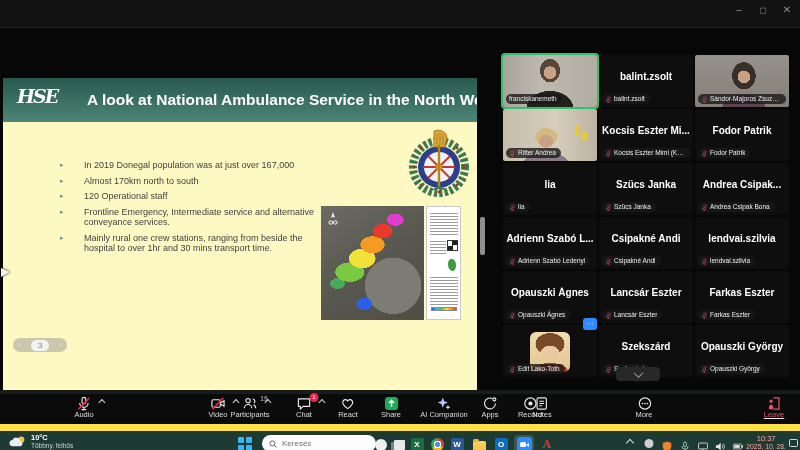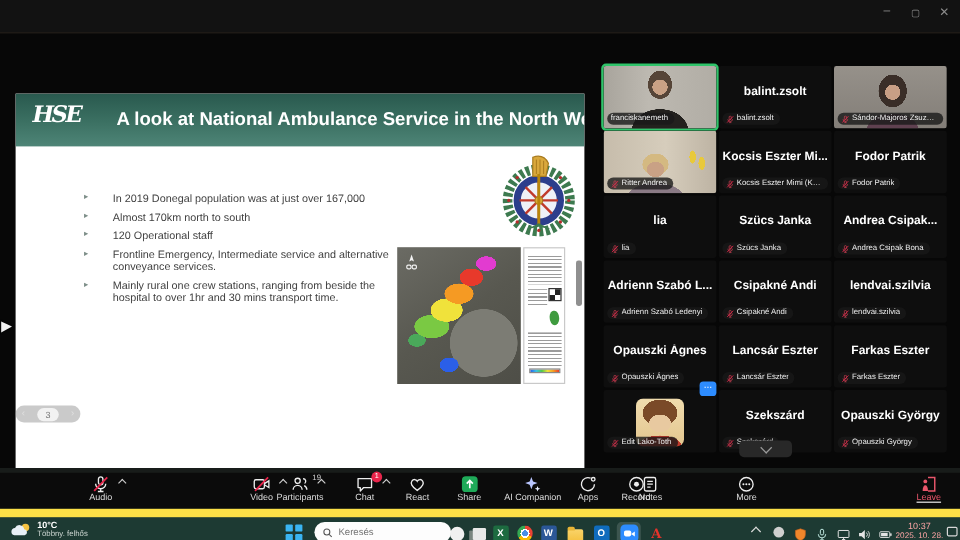--- a/index.html
+++ b/index.html
@@ -8,21 +8,21 @@
   #stage { position:absolute; left:0; top:0; width:800px; height:450px; background:#0a0a0a; }
 
   
   #chrome { position:absolute; left:0; top:0; width:800px; height:28px; background:#121212; border-bottom:1px solid #262019; }
   .winctl { position:absolute; top:4px; color:#8d8d8d; font-size:10px; width:18px; text-align:center; cursor:default; }
 
   
   #main { position:absolute; left:0; top:28px; width:800px; height:362px; background:#070707; }
 
   
-  #slide { position:absolute; left:13px; top:50px; width:474px; height:333px; background:#ffffff; overflow:hidden; }
+  #slide { position:absolute; left:3px; top:50px; width:474px; height:333px; background:#fef9c3; overflow:hidden; }
   #slide-band { position:absolute; left:0; top:0; width:474px; height:44px;
     background:linear-gradient(180deg,#29594e 0%,#3c7163 55%,#4e8577 100%); }
   #hse-logo { position:absolute; left:14px; top:7px; color:#fff; font-family:"DejaVu Serif", serif;
     font-style:italic; font-weight:bold; font-size:19px; letter-spacing:-2px; }
   #slide-title { position:absolute; left:84px; top:0; width:390px; height:44px; line-height:44px;
     color:#fff; font-weight:bold; font-size:15.5px; white-space:nowrap; overflow:hidden; }
   #bullets { position:absolute; left:57px; top:82px; width:268px; }
   .bullet { display:flex; margin-bottom:5px; }
   .bmark { color:#7d8e88; font-size:7px; line-height:10px; width:24px; flex:none; }
   .btext { color:#3f3f3f; font-size:9px; line-height:10.5px; }
@@ -573,21 +573,21 @@
             <use href="#sym-record"></use>
           </svg></div>
         <div class="tlabel">Record</div>
       </div>
       <div class="tbtn" style="left: 542px;">
         <div class="tico"><svg>
             <use href="#sym-notes"></use>
           </svg></div>
         <div class="tlabel">Notes</div>
       </div>
-      <div class="tbtn" style="left: 622px;">
+      <div class="tbtn" style="left: 644px; text-align: right;">
         <div class="tico"><svg>
             <use href="#sym-more"></use>
           </svg></div>
         <div class="tlabel">More</div>
       </div>
       <div class="tbtn" style="left: 774px; text-decoration: underline;">
         <div class="tico"><svg>
             <use href="#sym-leave"></use>
           </svg></div>
         <div class="tlabel danger">Leave</div>

